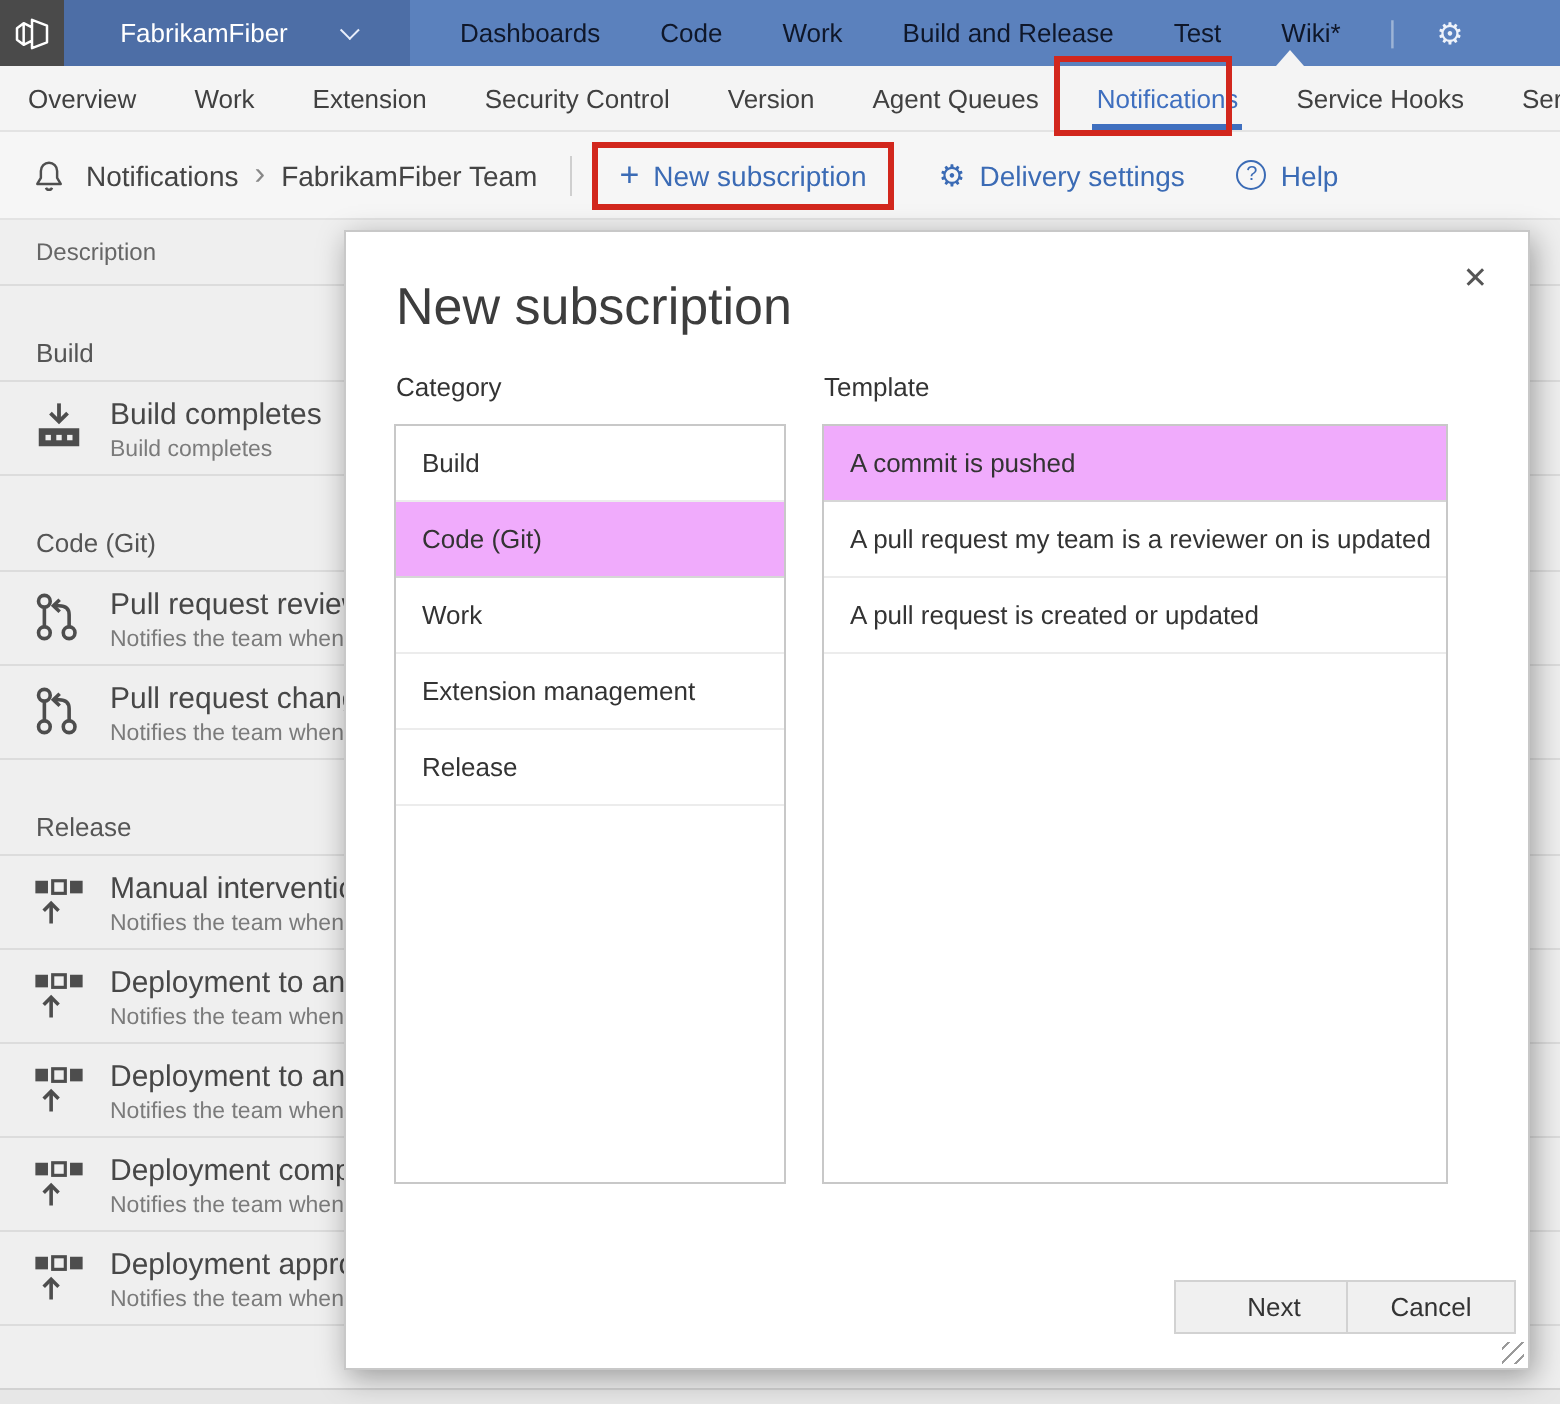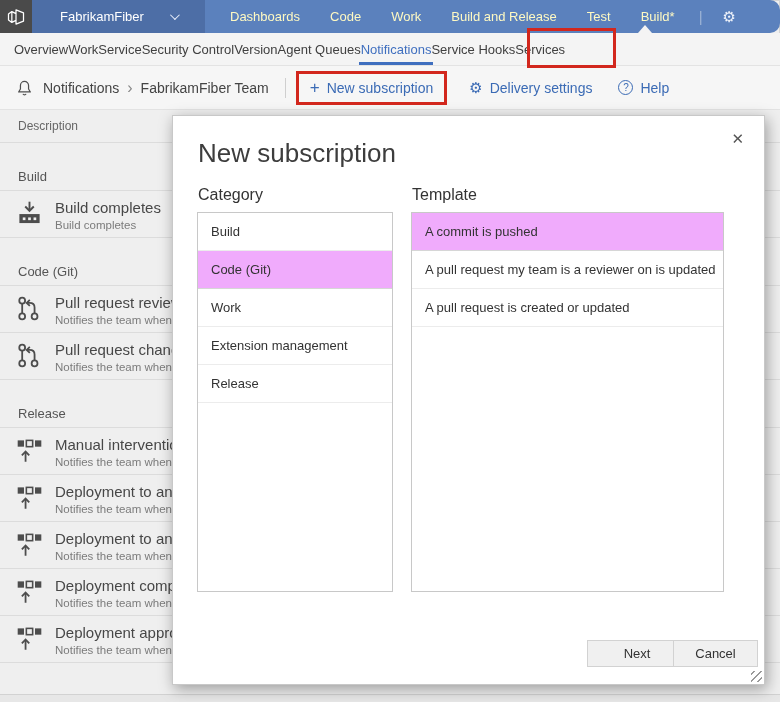--- a/index.html
+++ b/index.html
@@ -3,37 +3,37 @@
 <meta charset="utf-8">
 <style>
   * { margin:0; padding:0; box-sizing:border-box; }
   html,body { width:780px; height:702px; }
   body { font-family:"Liberation Sans","DejaVu Sans",sans-serif; overflow:hidden; }
   .frame { position:relative; width:780px; height:702px; background:#efefef;
            box-shadow: inset 0 0 0 1px #d6d6d6; overflow:hidden; }
 
   
   .topbar { position:absolute; top:0; left:0; right:0; height:33px; background:#5b81bd;
-            display:flex; align-items:stretch; color:#fff;border-radius:10px; }
+            display:flex; align-items:stretch; color:#fff; }
   .logo-tile { width:32px; background:#4a4a4a; display:flex; align-items:center; justify-content:center; cursor:pointer; }
   .project-btn { width:173px; background:#4d6ea6; display:flex; align-items:center; justify-content:center;
                  gap:26px; font-size:13px; cursor:pointer; }
   .chev-down { width:7px; height:7px; border-right:1.6px solid #e8eefb; border-bottom:1.6px solid #e8eefb;
                transform:rotate(45deg) translateY(-2px); }
   .topnav { display:flex; align-items:center; gap:30px; padding-left:25px; font-size:13px; }
-  .topnav-item { cursor:pointer; white-space:nowrap; color:#fef9c3; }
+  .topnav-item { cursor:pointer; white-space:nowrap; color:#0f172a; }
   .topnav-sep { color:#9db4d6; font-size:15px; margin-left:2px; }
   .topbar-gear { font-size:15px; cursor:pointer; color:#eef2fa; margin-left:6px; }
   .top-caret { position:absolute; top:25px; left:638px; width:0; height:0;
                border-left:7px solid transparent; border-right:7px solid transparent;
                border-bottom:8px solid #f4f4f4; z-index:5; }
 
   
   .tabsbar { position:absolute; top:33px; left:0; right:0; height:33px; background:#f4f4f4;
-             border-bottom:1px solid #e3e3e3; display:flex; align-items:center; 
+             border-bottom:1px solid #e3e3e3; display:flex; align-items:center; gap:29px;
              padding-left:14px; font-size:13px; color:#404040; }
   .tab { cursor:pointer; position:relative; height:33px; line-height:33px; white-space:nowrap; }
   .tab.active { color:#3f6fbf; }
   .tab.active::after { content:""; position:absolute; left:-2px; right:-2px; bottom:1px; height:3px; background:#3f6fbf; }
 
   
   .toolbar { position:absolute; top:66px; left:0; right:0; height:44px; background:#f6f6f6;
              border-bottom:1px solid #e3e3e3; display:flex; align-items:center; font-size:14px; }
   .bell { color:#4f4f4f; margin:0 10px 0 16px; display:flex; }
   .crumb { color:#444; cursor:pointer; }
@@ -57,21 +57,21 @@
   .bg-row .row-icon { position:absolute; left:16px; top:9px; width:27px; height:27px; color:#4d4d4d; }
   .bg-row-title { font-size:15px; color:#474747; white-space:nowrap; margin-top:2px; }
   .bg-row-sub { font-size:11.5px; color:#7b7b7b; white-space:nowrap; margin-top:3px; }
   .bottom-strip { position:absolute; left:0; right:0; bottom:0; height:8px; background:#e7e7e7; border-top:1px solid #d2d2d2; }
 
   
   .modal { position:absolute; left:172px; top:115px; width:593px; height:570px; background:#fff;
            border:1px solid #c8c8c8; box-shadow:2px 4px 14px rgba(0,0,0,.35); z-index:20; }
   .modal-close { position:absolute; top:10px; right:16px; font-size:15px; color:#555; cursor:pointer; padding:4px; }
   .modal-title { position:absolute; left:25px; top:22px; font-size:26px; font-weight:300; color:#3d3d3d; }
-  .col-label { position:absolute; top:70px; font-size:16px; color:#333; }
+  .col-label { position:absolute; top:70px; font-size:13px; color:#333; }
   .label-category { left:25px; }
   .label-template { left:239px; }
   .pick-list { position:absolute; top:96px; height:380px; background:#fff; border:1px solid #c8c8c8; overflow:hidden; }
   .cat-list { left:24px; width:196px; }
   .tmpl-list { left:238px; width:313px; }
   .list-item { height:38px; line-height:38px; padding-left:13px; font-size:13px; color:#333;
                border-bottom:1px solid #ececec; cursor:pointer; white-space:nowrap; overflow:hidden; }
   .list-item.selected { background:#f0abfc; border-bottom-color:#d6d6d6; }
   .modal-btn { position:absolute; top:524px; height:27px; background:#f0f0f0; border:1px solid #d2d2d2;
                font-size:13px; color:#333; text-align:center; line-height:25px; cursor:pointer;
@@ -100,33 +100,33 @@
     <div class="project-btn">
       <span>FabrikamFiber</span>
       <span class="chev-down"></span>
     </div>
     <div class="topnav" id="topnav">
         <span class="topnav-item">Dashboards</span>
         <span class="topnav-item">Code</span>
         <span class="topnav-item">Work</span>
         <span class="topnav-item">Build and Release</span>
         <span class="topnav-item">Test</span>
-        <span class="topnav-item">Build*</span>
+        <span class="topnav-item">Wiki*</span>
       </div>
     <div class="topnav" style="gap:14px; padding-left:22px;">
       <span class="topnav-sep">|</span>
       <span class="topbar-gear">⚙</span>
     </div>
   </div>
   <div class="top-caret"></div>
 
   <div class="tabsbar" id="tabsbar">
       <div class="tab">Overview</div>
       <div class="tab">Work</div>
-      <div class="tab">Service</div>
+      <div class="tab">Extension</div>
       <div class="tab">Security Control</div>
       <div class="tab">Version</div>
       <div class="tab">Agent Queues</div>
       <div class="tab active">Notifications</div>
       <div class="tab">Service Hooks</div>
       <div class="tab">Services</div>
     </div>
 
   <div class="toolbar">
     <span class="bell">

